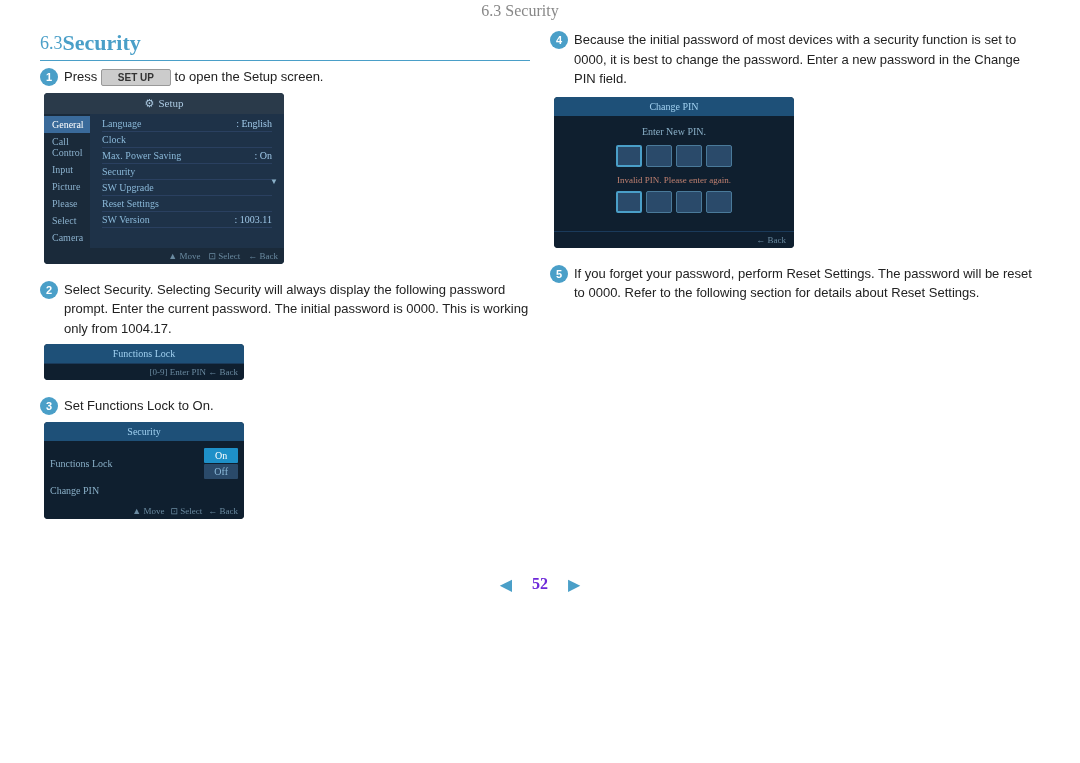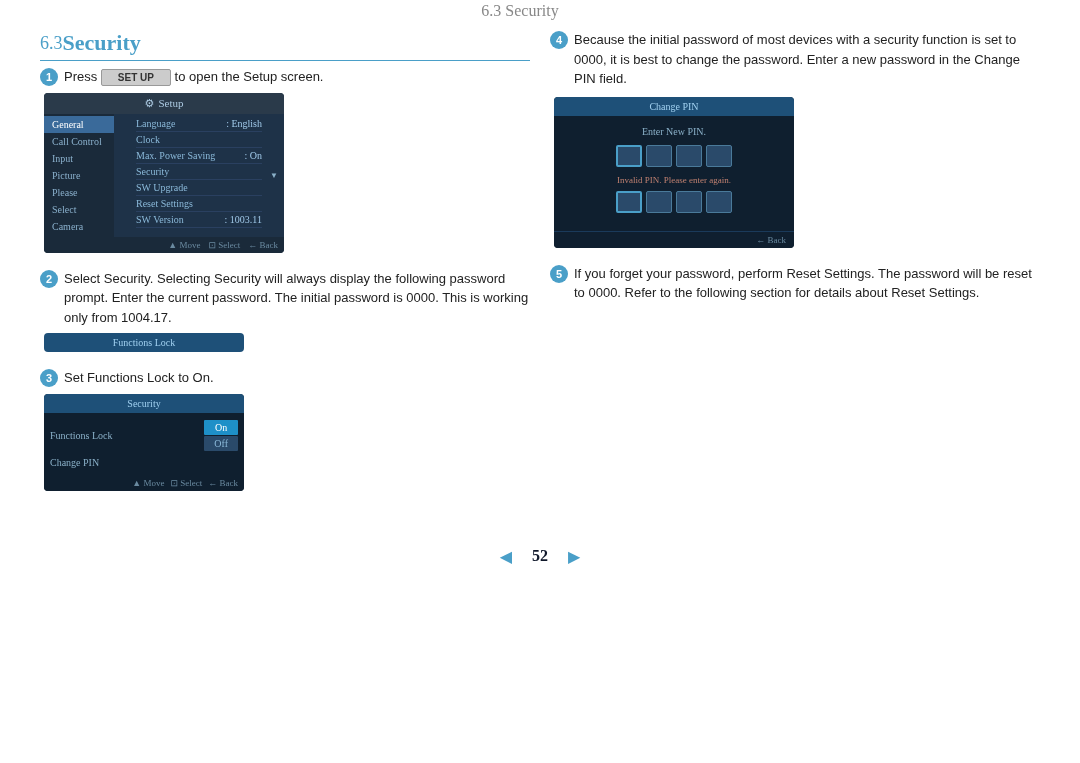--- a/index.html
+++ b/index.html
@@ -116,37 +116,37 @@
       display: flex;
       align-items: center;
       justify-content: center;
       gap: 4px;
     }
     .setup-body {
       display: flex;
     }
     .setup-sidebar {
       background: #1a2a3a;
-      width: 70px;
+      width: 46px;
       padding: 2px 0;
     }
     .setup-sidebar-item {
       padding: 3px 8px;
       font-size: 10px;
       color: #8ab0cc;
       cursor: default;
     }
     .setup-sidebar-item.active {
       background: #3a6a9a;
       color: #fff;
     }
     .setup-main {
       flex: 1;
       background: #1e3248;
-      padding: 2px 22px;
+      padding: 2px 12px;
     }
     .setup-row {
       display: flex;
       justify-content: space-between;
       padding: 2px 0;
       font-size: 10px;
       color: #8ab8d8;
       border-bottom: 1px solid #2a4060;
     }
     .setup-row:last-child {
@@ -303,21 +303,21 @@
       font-size: 16px;
     }
     .nav-arrow {
       color: #4a9fc8;
       font-size: 16px;
       cursor: pointer;
     }
     .page-num {
       font-size: 16px;
       font-weight: bold;
-      color: #0f172a;
+      color: #6d28d9;
     }
     .scroll-indicator {
       position: absolute;
       right: 6px;
       top: 50%;
       transform: translateY(-50%);
       color: #8ab0c8;
       font-size: 8px;
     }
   </style>
@@ -402,20 +402,23 @@
     </div>
 
     <div class="step-block">
       <div class="step-header">
         <div class="step-badge">2</div>
         <div class="step-text">Select Security. Selecting Security will always display the following password prompt. Enter the current password. The initial password is 0000. This is working only from 1004.17.</div>
       </div>
 
       <div class="screen-mockup functions-lock-screen">
         <div class="fl-title">Functions Lock</div>
+        <div class="fl-footer">
+          <span>[0-9] Enter PIN   ← Back</span>
+        </div>
       </div>
     </div>
 
     <div class="step-block">
       <div class="step-header">
         <div class="step-badge">3</div>
         <div class="step-text">Set Functions Lock to On.</div>
       </div>
 
       <div class="screen-mockup security-screen">

